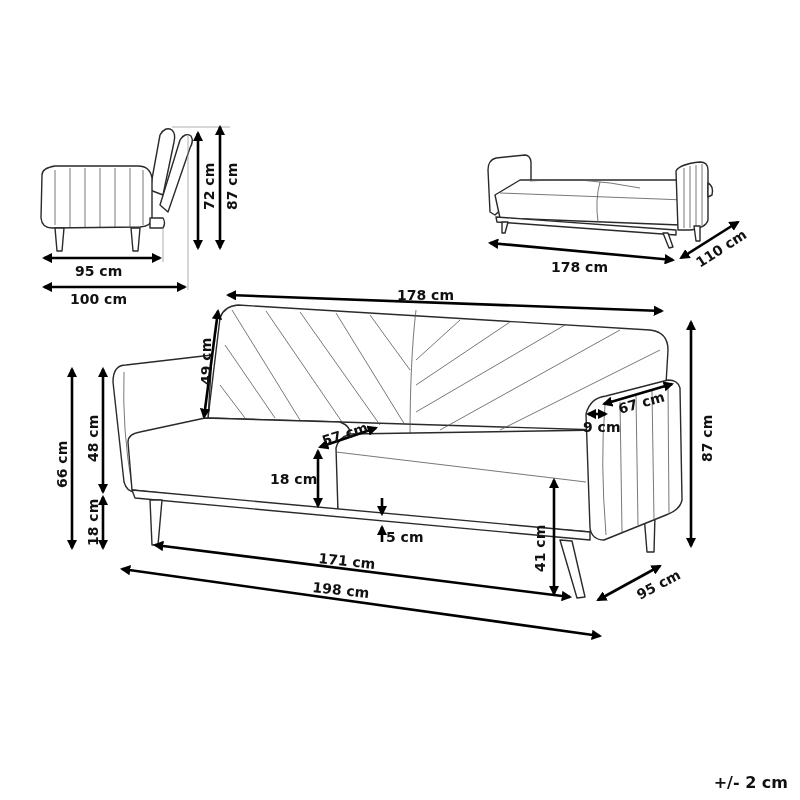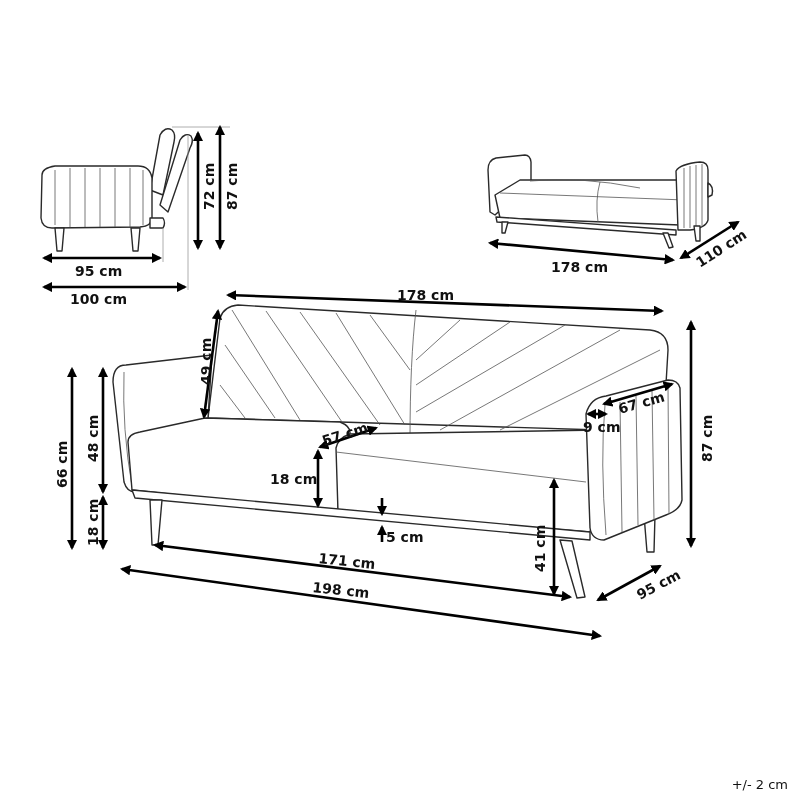--- a/index.html
+++ b/index.html
@@ -3,21 +3,21 @@
 <meta charset="utf-8">
 <style>
   html, body { margin: 0; padding: 0; background: #ffffff; }
   body { width: 800px; height: 800px; position: relative; overflow: hidden; font-family: "DejaVu Sans", sans-serif; }
   svg.canvas { position: absolute; left: 0; top: 0; width: 800px; height: 800px; }
   .outline { fill: #ffffff; stroke: #2a2a2a; stroke-width: 1.4; stroke-linejoin: round; stroke-linecap: round; }
   .thin { fill: none; stroke: #555555; stroke-width: 0.8; }
   .guide { fill: none; stroke: #9a9a9a; stroke-width: 0.8; }
   .dim { fill: none; stroke: #000000; stroke-width: 2.6; }
   .lbl { font-family: "DejaVu Sans", sans-serif; font-weight: bold; font-size: 14px; fill: #111111; }
-  .tol { position: absolute; right: 12px; bottom: 8px; font-family: "DejaVu Sans", sans-serif; font-weight: normal; font-size: 13px; color: #111111; }
+  .tol { position: absolute; right: 12px; bottom: 8px; font-family: "DejaVu Sans", sans-serif; font-weight: bold; font-size: 16px; color: #111111; }
 </style>
 </head>
 <body>
 
 <svg class="canvas" viewBox="0 0 800 800">
   <defs>
     <marker id="ah" viewBox="0 0 10 10" refX="8" refY="5" markerWidth="4" markerHeight="4" orient="auto-start-reverse">
       <path d="M0,0 L10,5 L0,10 z" fill="#000"></path>
     </marker>
   </defs>

